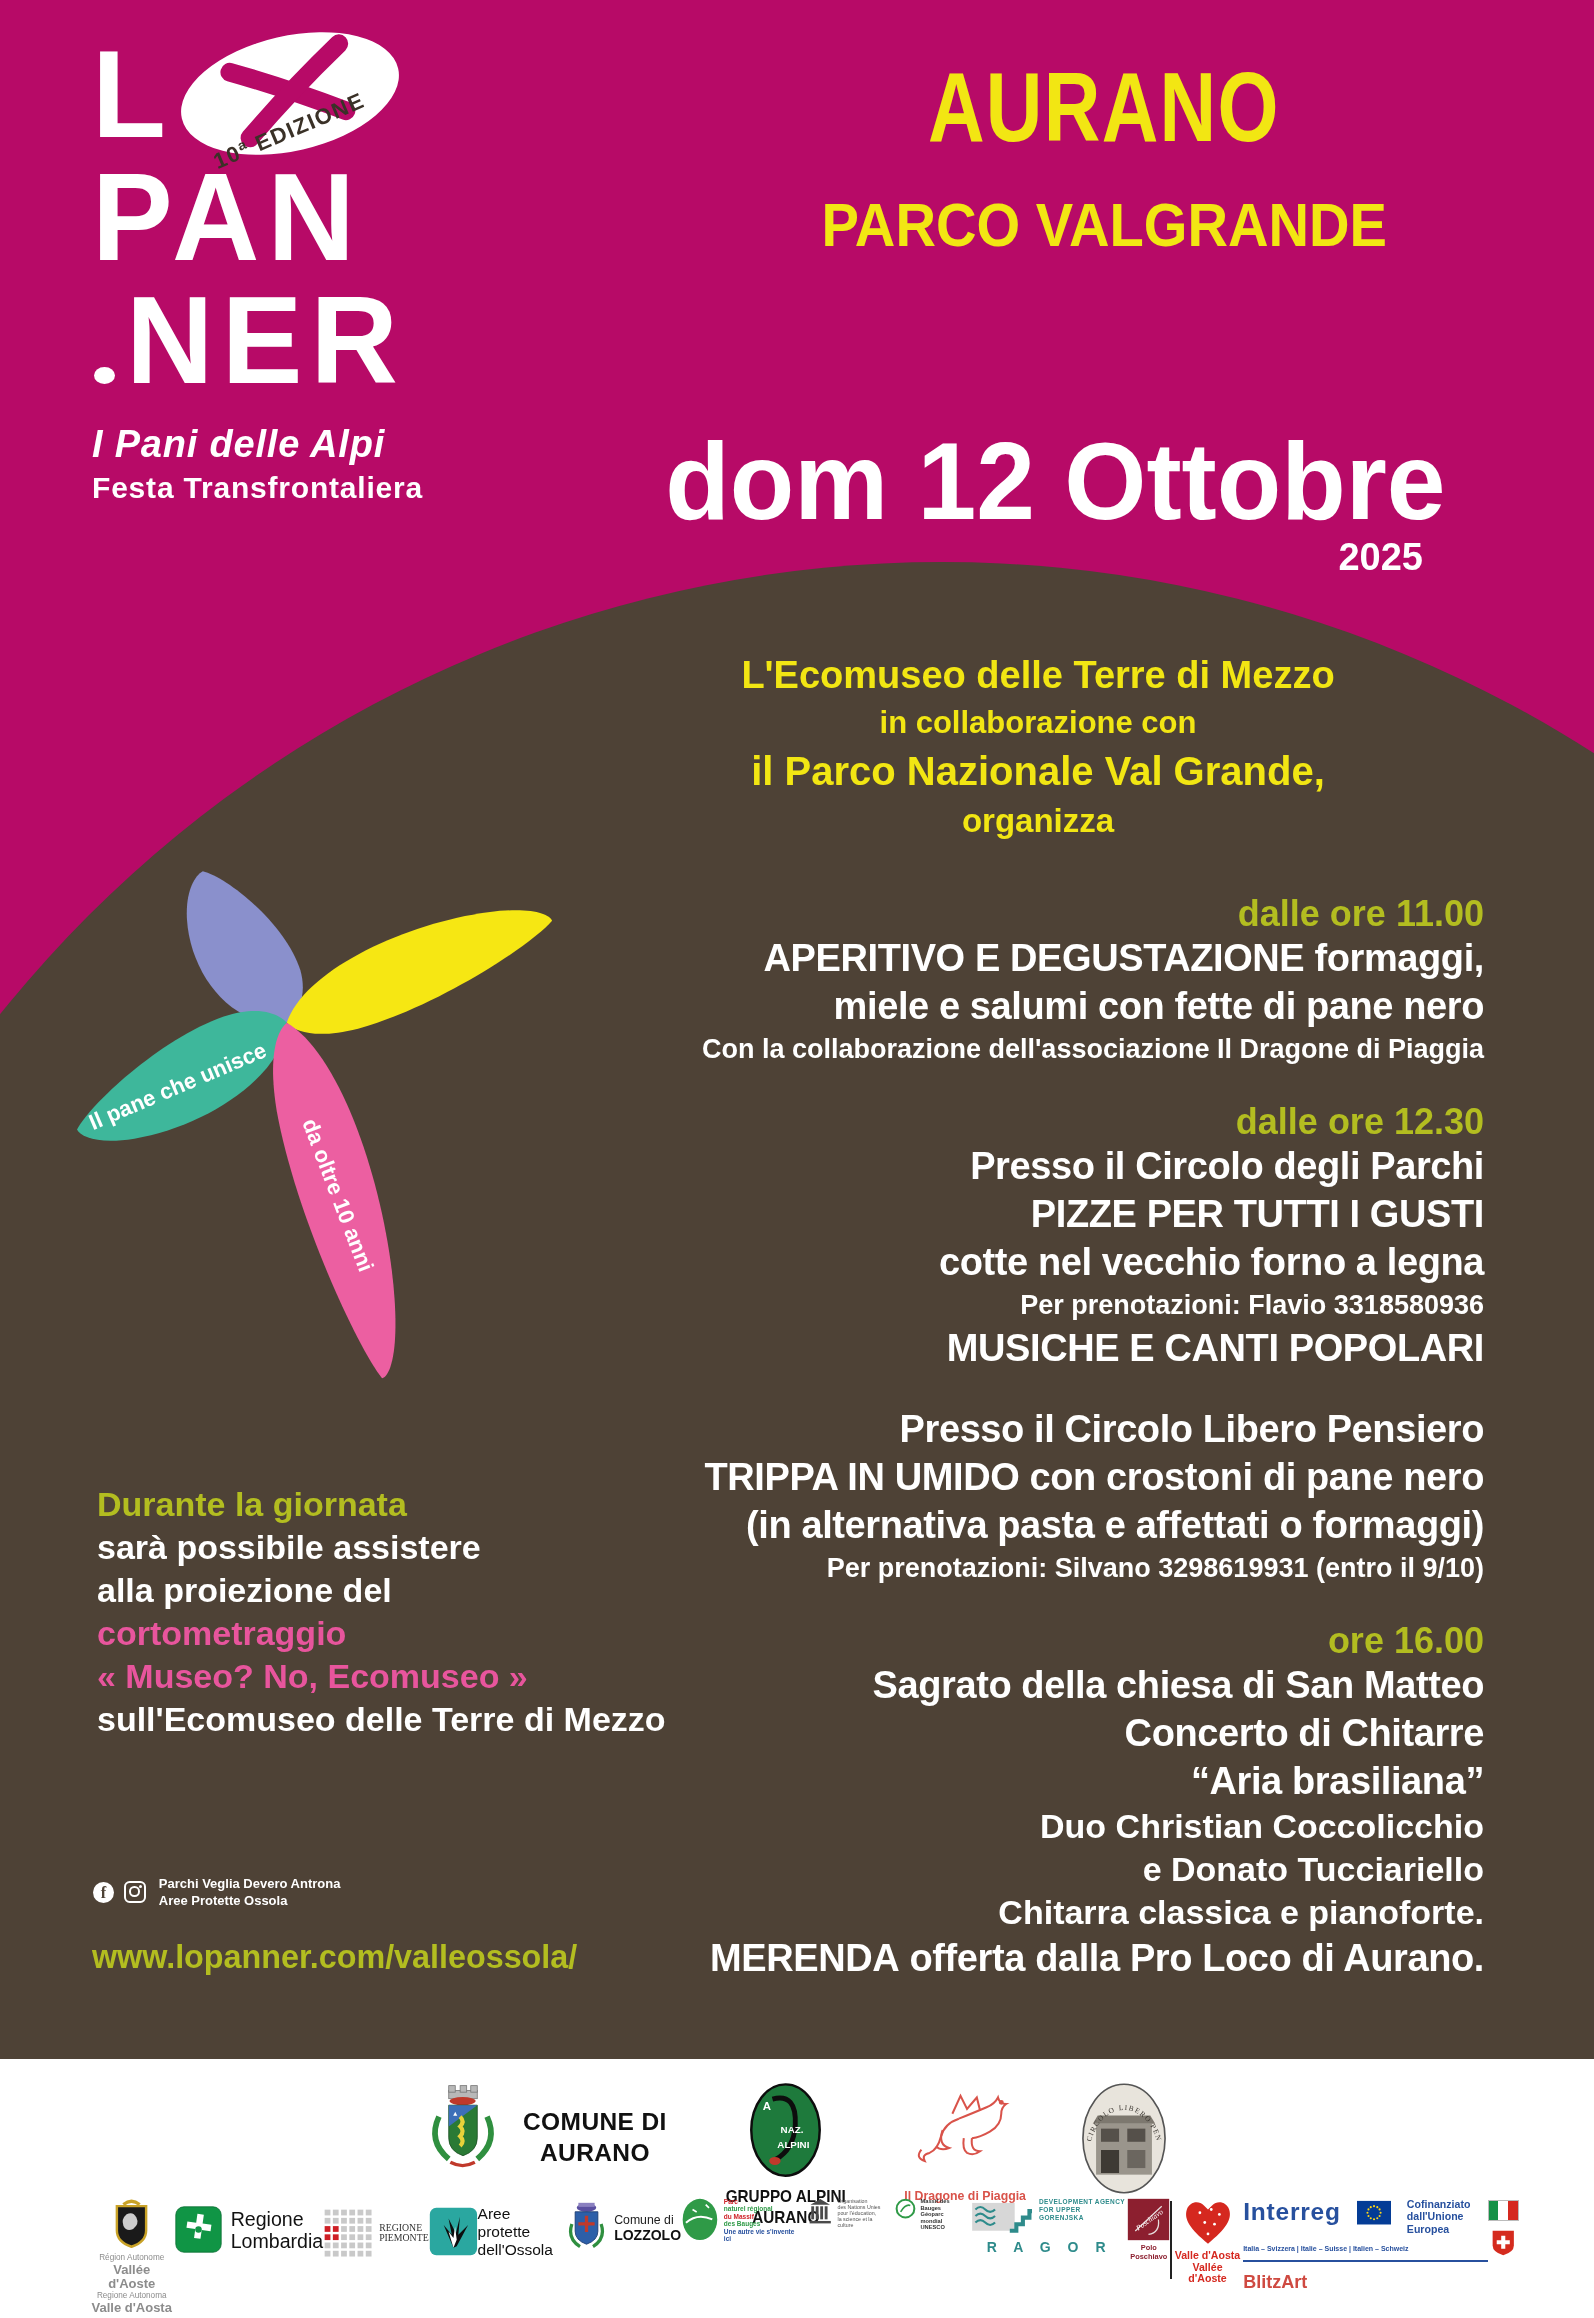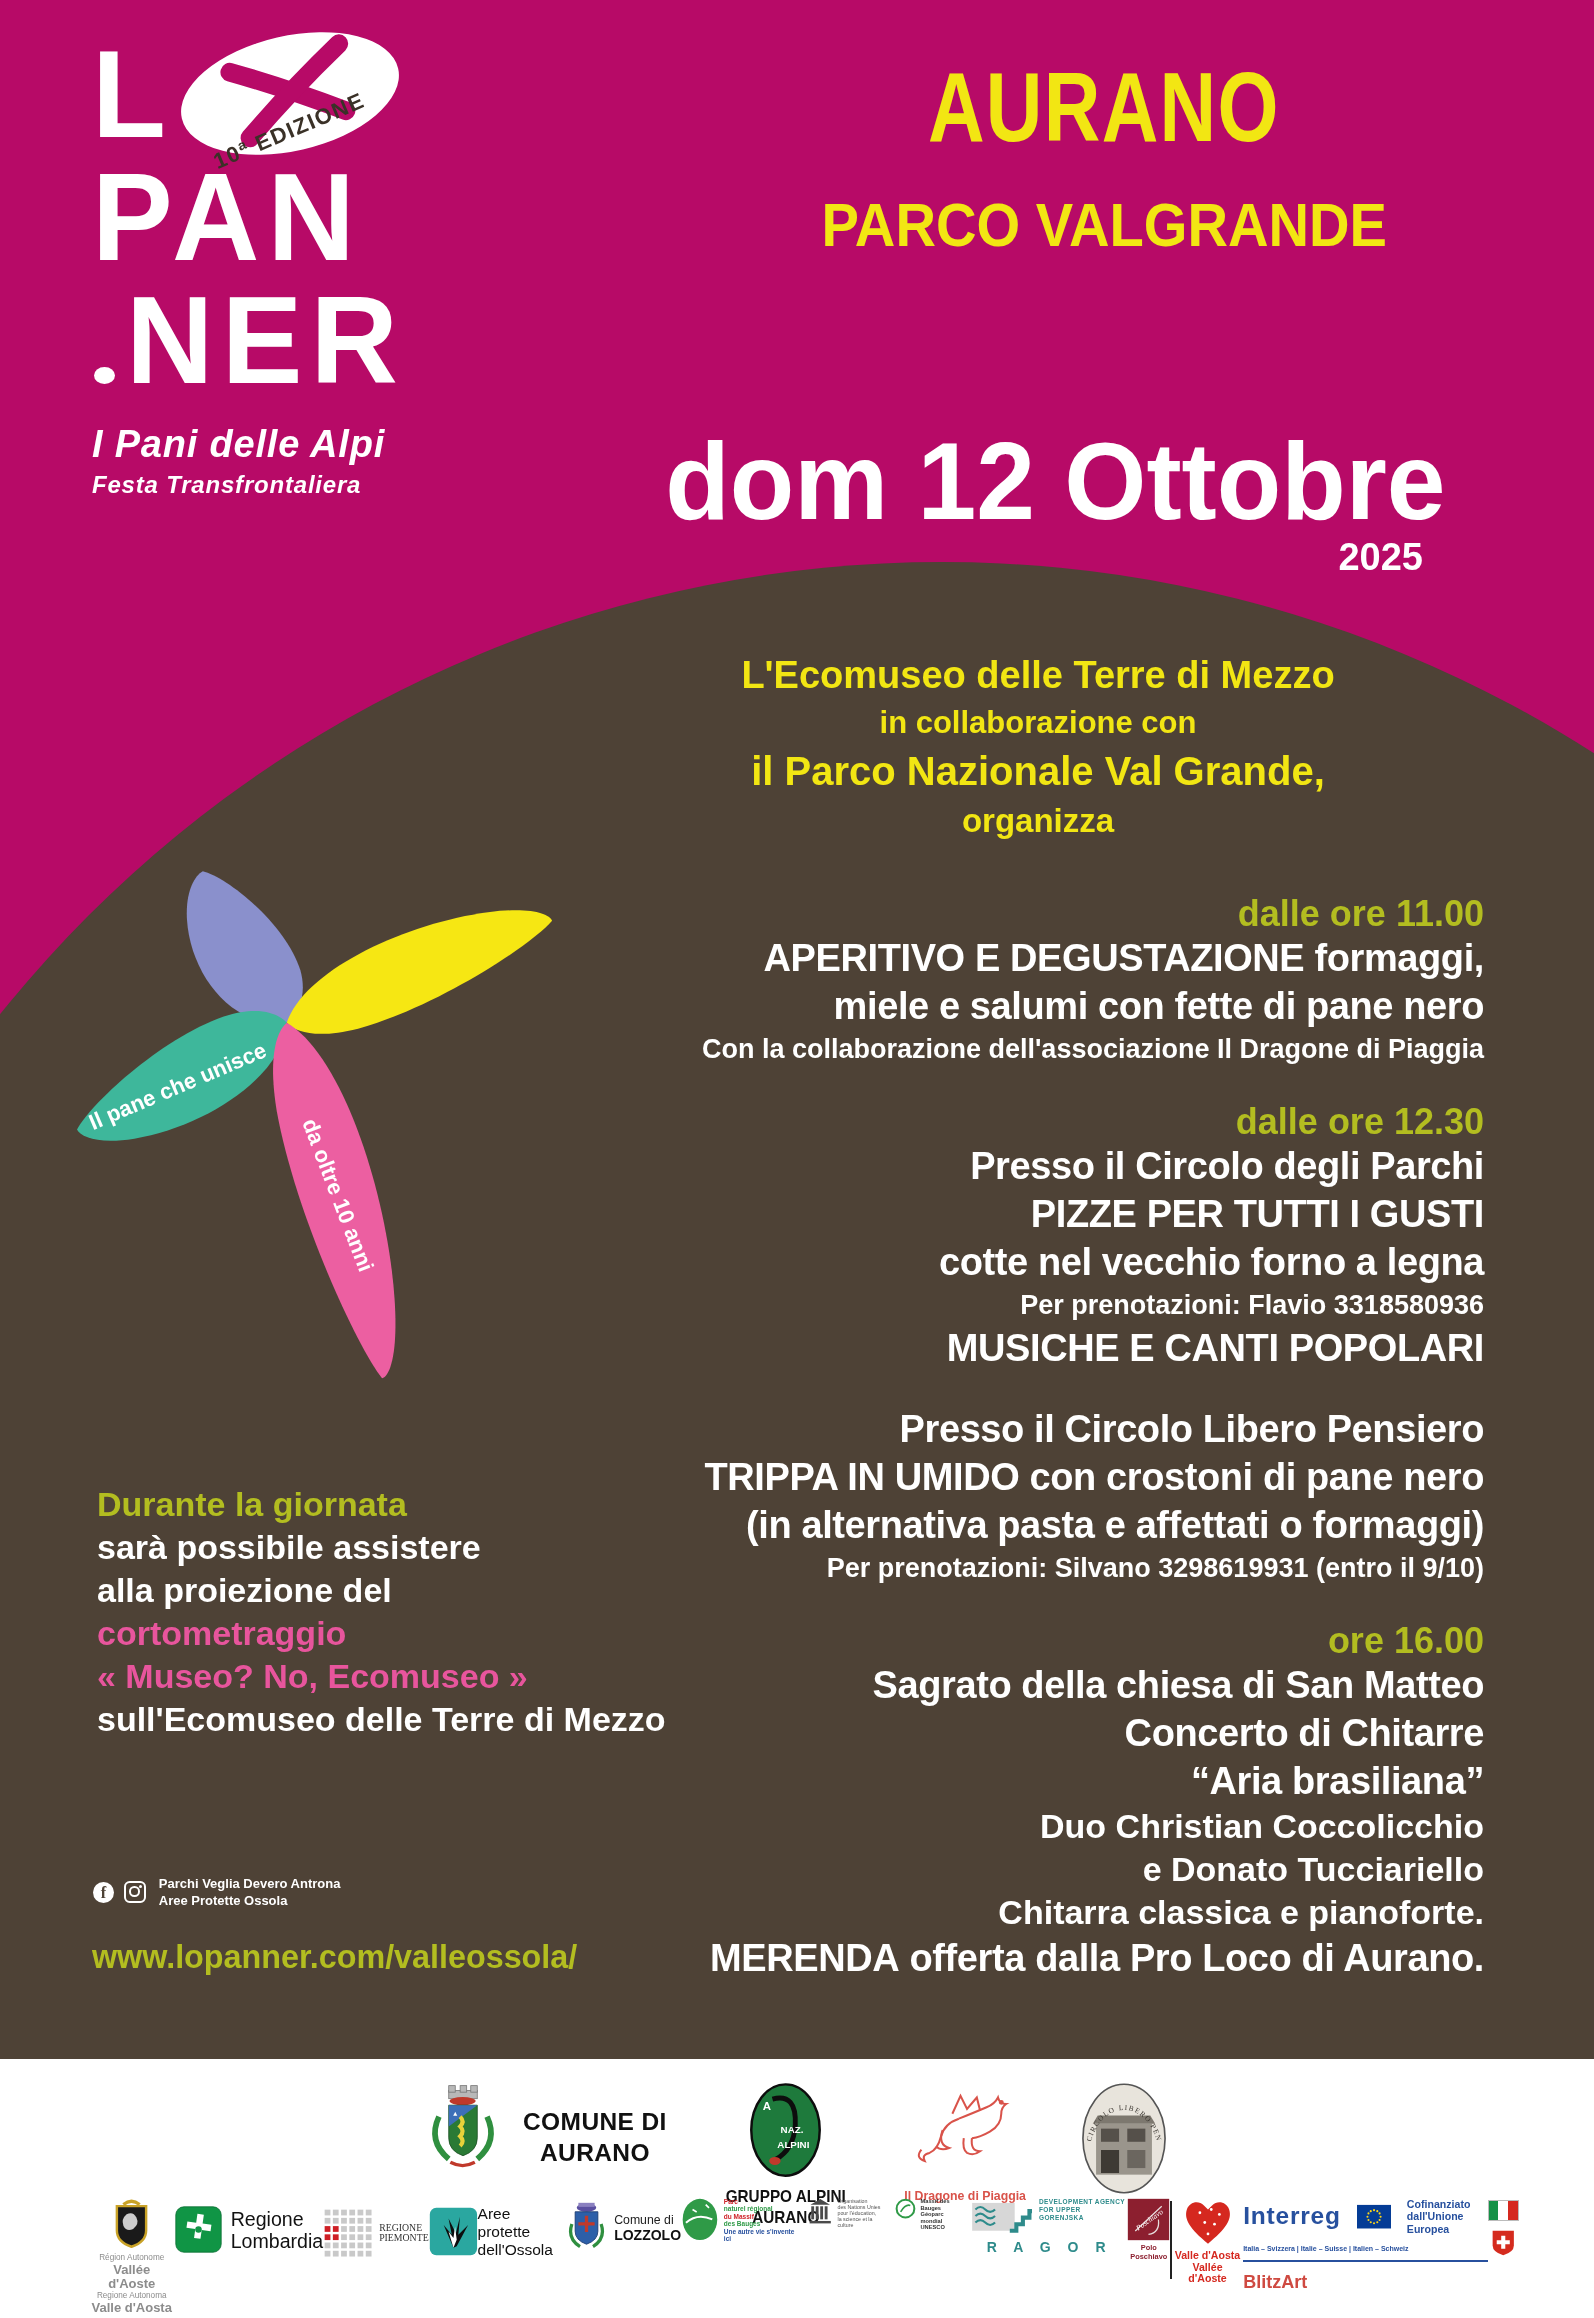--- a/index.html
+++ b/index.html
@@ -15,21 +15,21 @@
   .logo .glyph{font-size:121px;font-weight:900;letter-spacing:8.2px;line-height:123px;
                transform:scaleY(1.02);}
   .lo-ellipse{position:relative;width:222px;height:115px;background:#fff;border-radius:50%;
               transform:rotate(-13deg);margin-left:4.9px;margin-top:3.3px;}
   .lo-ellipse svg{position:absolute;left:0;top:0;}
   .edition{position:absolute;left:21px;bottom:8.2px;transform:rotate(-10deg);
            color:#3a3127;font-size:22px;font-weight:800;letter-spacing:1.6px;white-space:nowrap;}
   .ner-dot{width:21px;height:17px;border-radius:50%;background:#fff;align-self:flex-end;
            margin:0 11.5px 18px 1.6px;}
   .logo .sub1{font-size:38px;font-weight:800;font-style:italic;margin-top:21px;letter-spacing:0.8px;}
-  .logo .sub2{font-size:24px;font-weight:700;font-style:italic;margin-top:4.9px;letter-spacing:0.8px;}
+  .logo .sub2{font-size:30px;font-weight:700;margin-top:4.9px;letter-spacing:0.8px;}
 
   
   .titles{position:absolute;left:691px;top:57px;width:826px;text-align:center;color:#f2e613;}
   .town{font-size:98px;font-weight:900;line-height:100px;display:inline-block;
         transform:scaleX(0.8);letter-spacing:1.6px;}
   .valley{margin-top:24.5px;font-size:52px;font-weight:800;line-height:54px;}
   .valley .prov{font-size:31px;font-weight:700;}
   .park{margin-top:36px;font-size:61px;font-weight:800;line-height:64px;display:inline-block;
         transform:scaleX(0.92);}
   .dateline{position:absolute;left:605px;top:424px;width:900px;text-align:center;color:#fff;}
@@ -101,21 +101,21 @@
   .bauges{display:flex;align-items:flex-start;gap:4.9px;}
   .bauges-lbl{font-size:6.5px;line-height:7.4px;font-weight:700;}
   .unesco-lbl{font-size:5.3px;line-height:6.1px;color:#555;}
   .geo-lbl{font-size:5.7px;line-height:6.5px;color:#333;font-weight:700;}
   .ragor-cap{color:#2e8b8b;font-size:6.5px;line-height:7.8px;font-weight:700;letter-spacing:0.4px;}
   .ragor-word{color:#2e8b8b;font-size:14px;font-weight:700;letter-spacing:6.5px;margin-top:4.9px;}
   .posch-cap{color:#8c1f2f;font-size:7.4px;line-height:8.2px;font-weight:700;margin-top:3.3px;text-align:center;}
   .divider{width:1.6px;height:78px;background:#222;margin-top:3.3px;}
   .heart-lbl{color:#d5281f;font-size:10.6px;font-weight:800;line-height:11.5px;text-align:center;margin-top:3.3px;}
   .interreg{width:245px;}
-  .int-top{display:flex;align-items:center;gap:16px;}
+  .int-top{display:flex;align-items:flex-start;gap:16px;}
   .int-word{color:#27509e;font-size:24.5px;font-weight:800;letter-spacing:0.8px;line-height:28px;}
   .cofin{color:#27509e;font-size:10.6px;font-weight:800;line-height:12.3px;}
   .countries{color:#27509e;font-size:7px;font-weight:800;margin-top:9.8px;white-space:nowrap;}
   .int-line{height:2.5px;background:#27509e;margin-top:8.2px;}
   .blitz{color:#cf4a41;font-size:18px;font-weight:800;margin-top:9.8px;}
   .flags{display:flex;flex-direction:column;align-items:center;gap:8.2px;margin-top:1.6px;}
   .itflag{width:29.4px;height:19.6px;display:flex;border:0.4px solid #bbb;}
   .itflag div{flex:1;}
 </style>
 </head>

